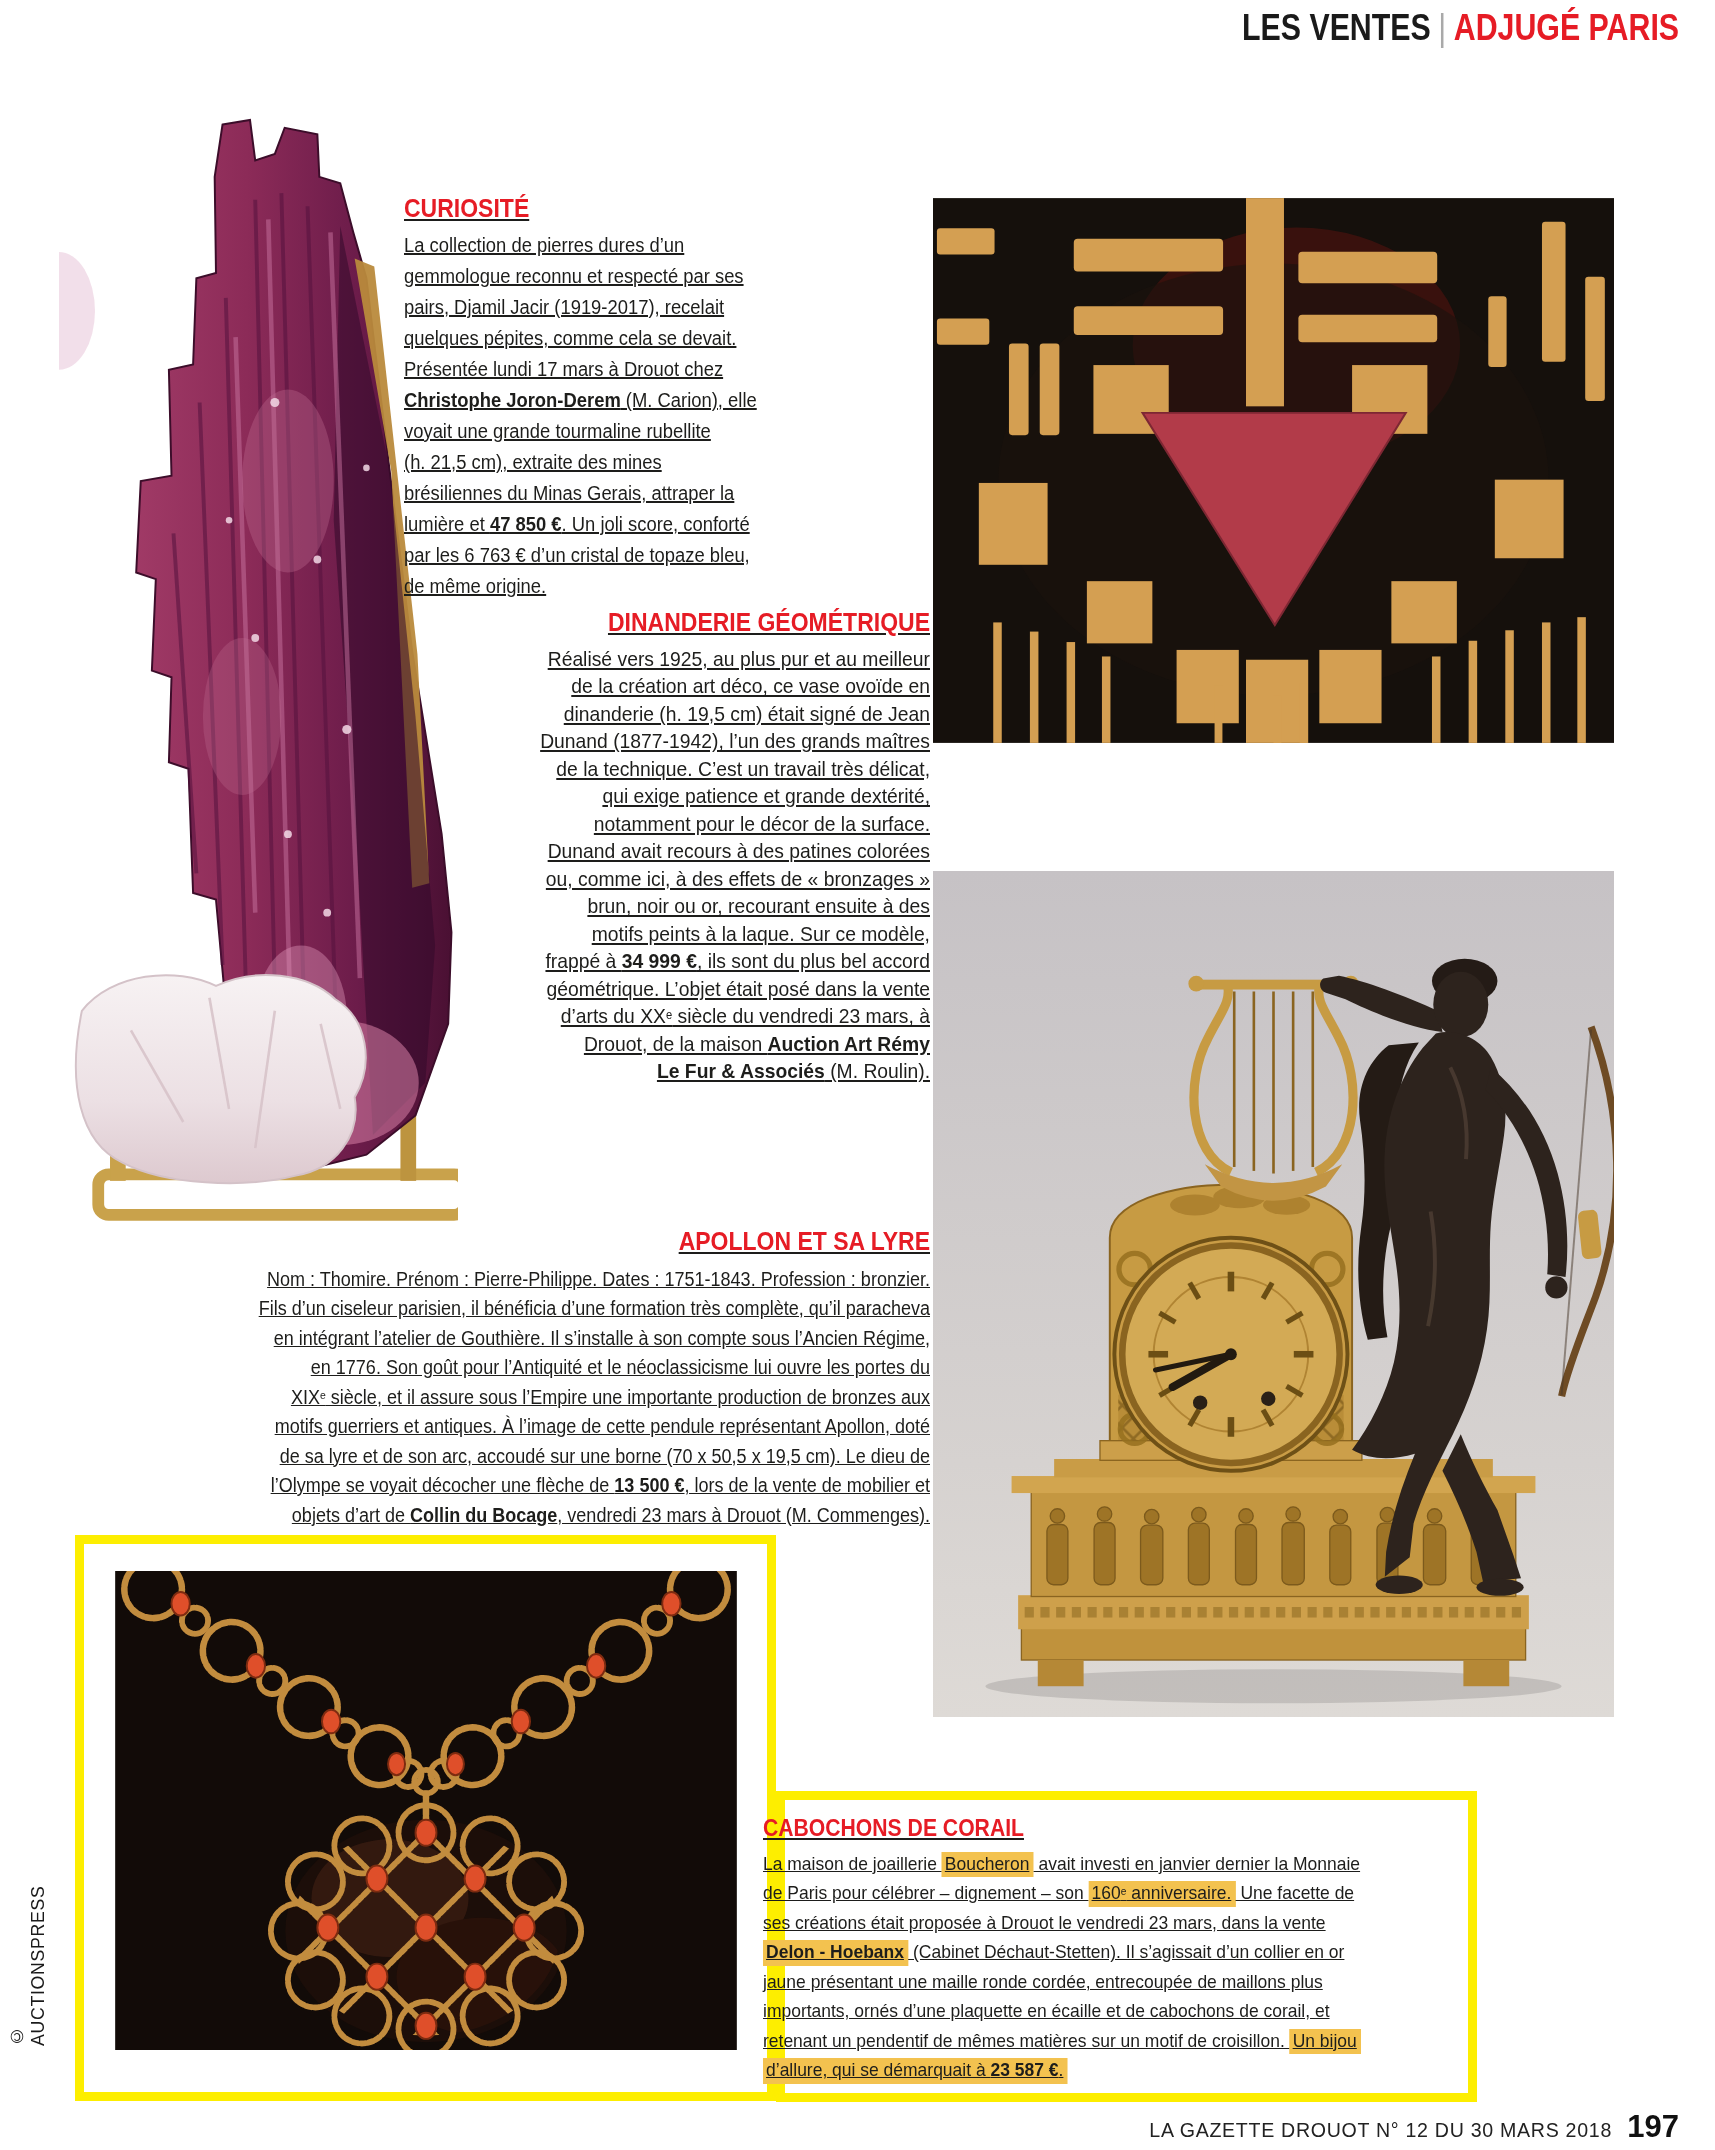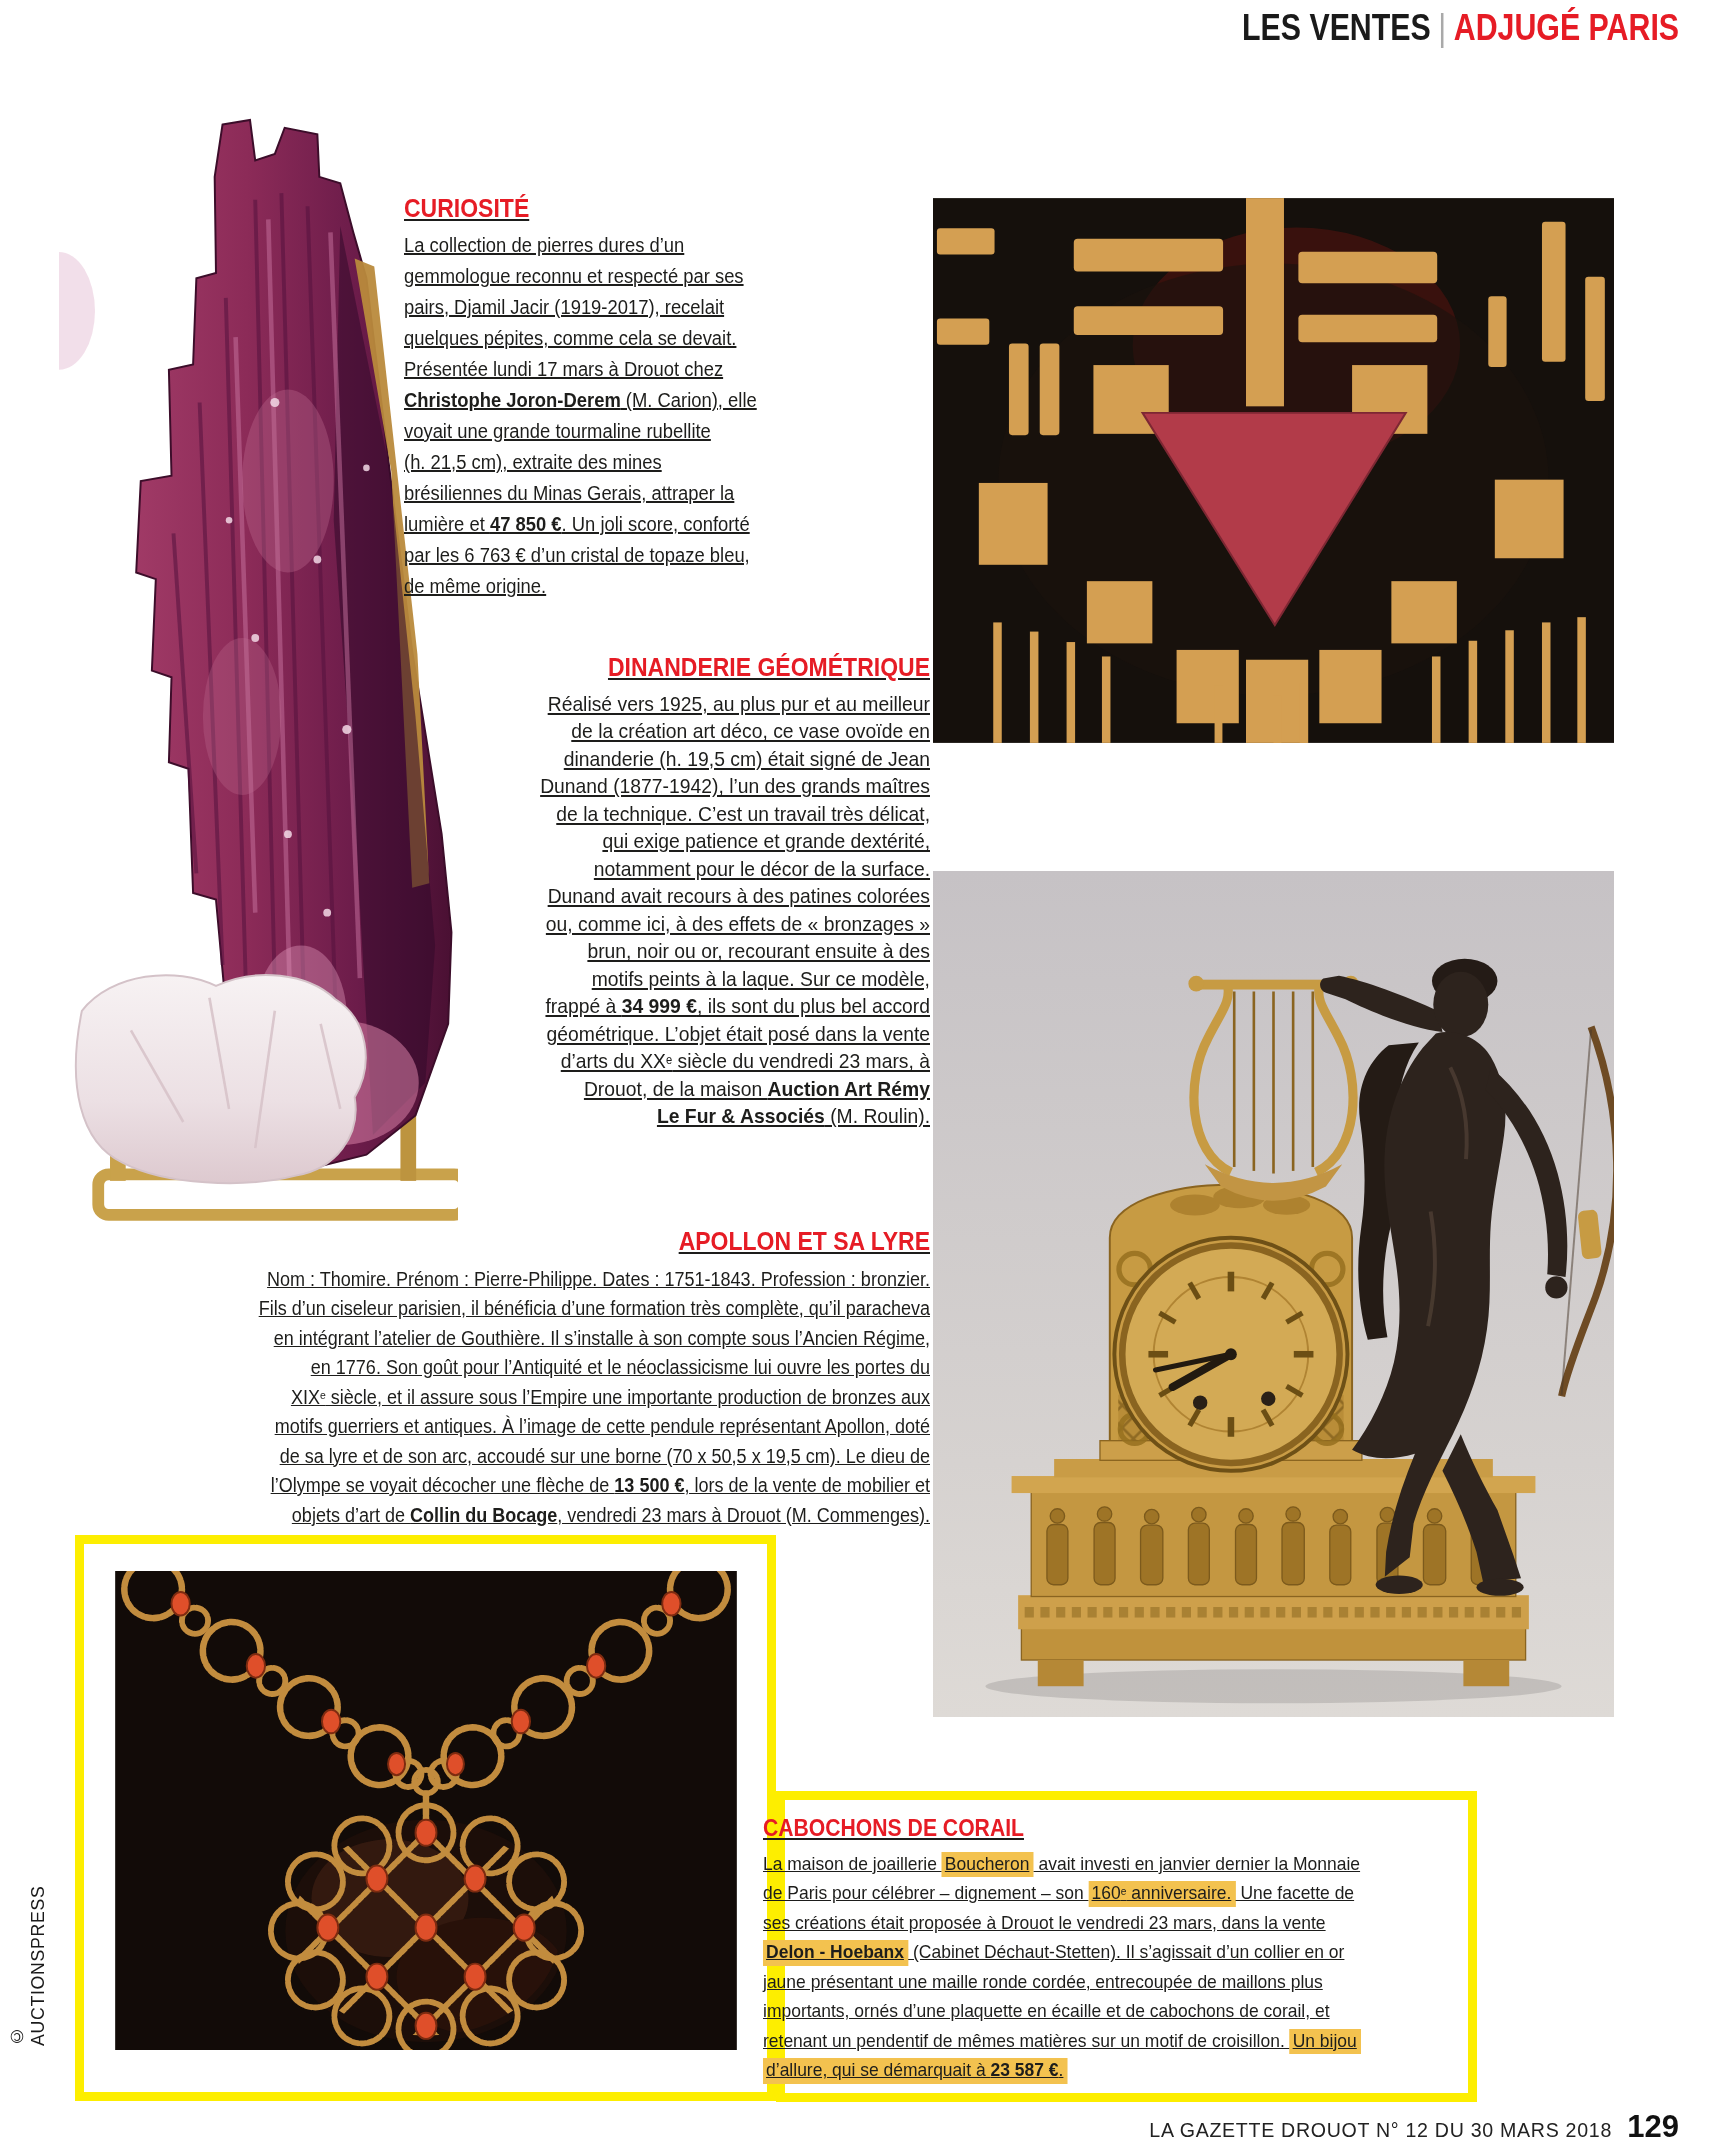--- a/index.html
+++ b/index.html
@@ -17,21 +17,21 @@
   .right-block .ln{transform:scaleX(.92);transform-origin:100% 50%;}
   .sec-head{color:#e61c25;font-weight:bold;}
   .b{font-weight:bold;}
   .sup{font-size:.58em;position:relative;top:-.38em;}
   .hl{background:#f3c24f;padding:1.3px 4.6px 3.3px 3.3px;}
   
   .curiosite{left:404px;top:195px;width:376px;font-size:20px;}
   .curiosite .sec-head{font-size:25px;margin-bottom:9.2px;}
   .curiosite .ln{line-height:31px;height:31px;}
   .curiosite .sec-head.ln{height:26px;line-height:26px;}
-  .dinanderie{left:452px;top:608px;width:478px;font-size:21px;margin-top:45px;}
+  .dinanderie{left:452px;top:608px;width:478px;font-size:21px;}
   .dinanderie .sec-head{font-size:25px;margin-bottom:7.9px;}
   .dinanderie .ln{line-height:27.5px;height:27.5px;}
   .dinanderie .sec-head.ln{height:29px;line-height:29px;}
   .apollon{left:167px;top:1228px;width:763px;font-size:19.6px;}
   .apollon .sec-head{font-size:25px;margin-bottom:9.2px;}
   .apollon .ln{line-height:29.5px;height:29.5px;}
   .apollon .sec-head.ln{height:27.5px;line-height:27.5px;}
   .cabochons{left:763px;top:1815px;width:674px;font-size:19px;}
   .cabochons .sec-head{font-size:23px;margin-bottom:7.9px;}
   .cabochons .ln{line-height:29.5px;height:29.5px;}
@@ -495,18 +495,18 @@
     <div class="ln"><span>de Paris pour célébrer – dignement – son </span><span class="hl"><span>160</span><span class="sup">e</span><span> anniversaire.</span></span><span> Une facette de</span></div>
     <div class="ln">ses créations était proposée à Drouot le vendredi 23 mars, dans la vente</div>
     <div class="ln"><span class="hl b">Delon - Hoebanx</span><span> (Cabinet Déchaut-Stetten). Il s’agissait d’un collier en or</span></div>
     <div class="ln">jaune présentant une maille ronde cordée, entrecoupée de maillons plus</div>
     <div class="ln">importants, ornés d’une plaquette en écaille et de cabochons de corail, et</div>
     <div class="ln"><span>retenant un pendentif de mêmes matières sur un motif de croisillon. </span><span class="hl">Un bijou</span></div>
     <div class="ln"><span class="hl"><span>d’allure, qui se démarquait à </span><b>23 587 €</b><span>.</span></span></div>
   </div>
 
   <div class="footer-issue">LA GAZETTE DROUOT N° 12 DU 30 MARS 2018</div>
-  <div class="footer-page">129</div>
+  <div class="footer-page">197</div>
 
   <div class="credit">© AUCTIONSPRESS</div>
 
 </div>
 
 
 </body></html>

